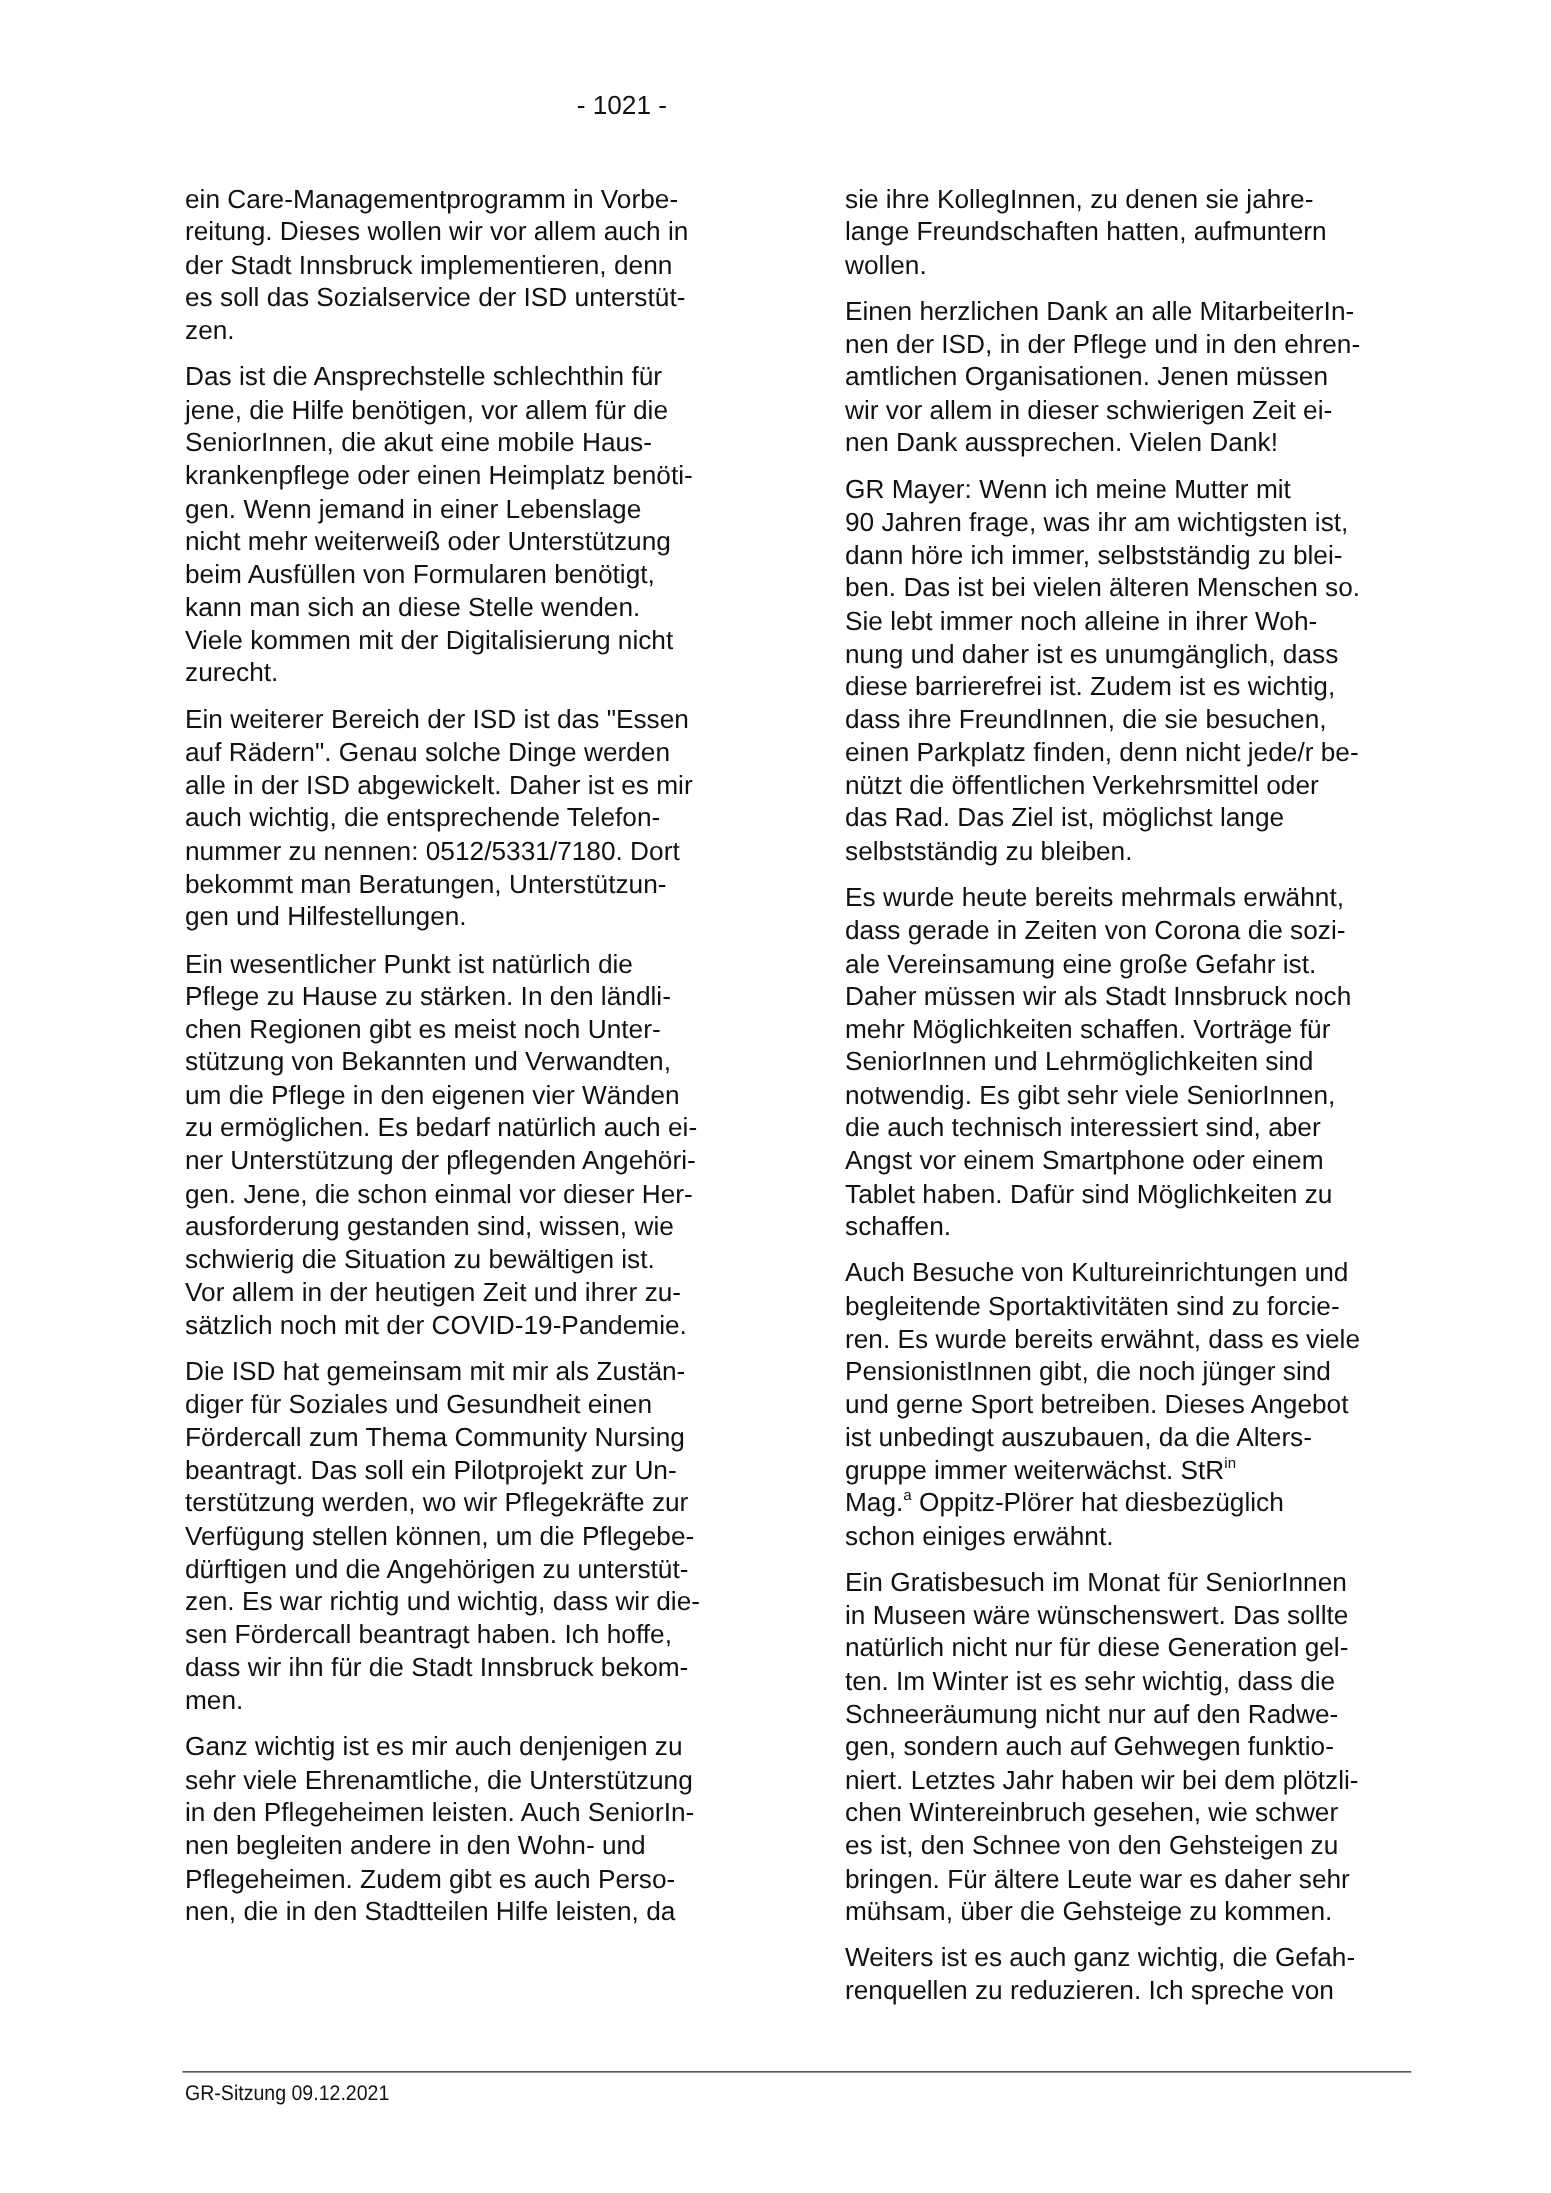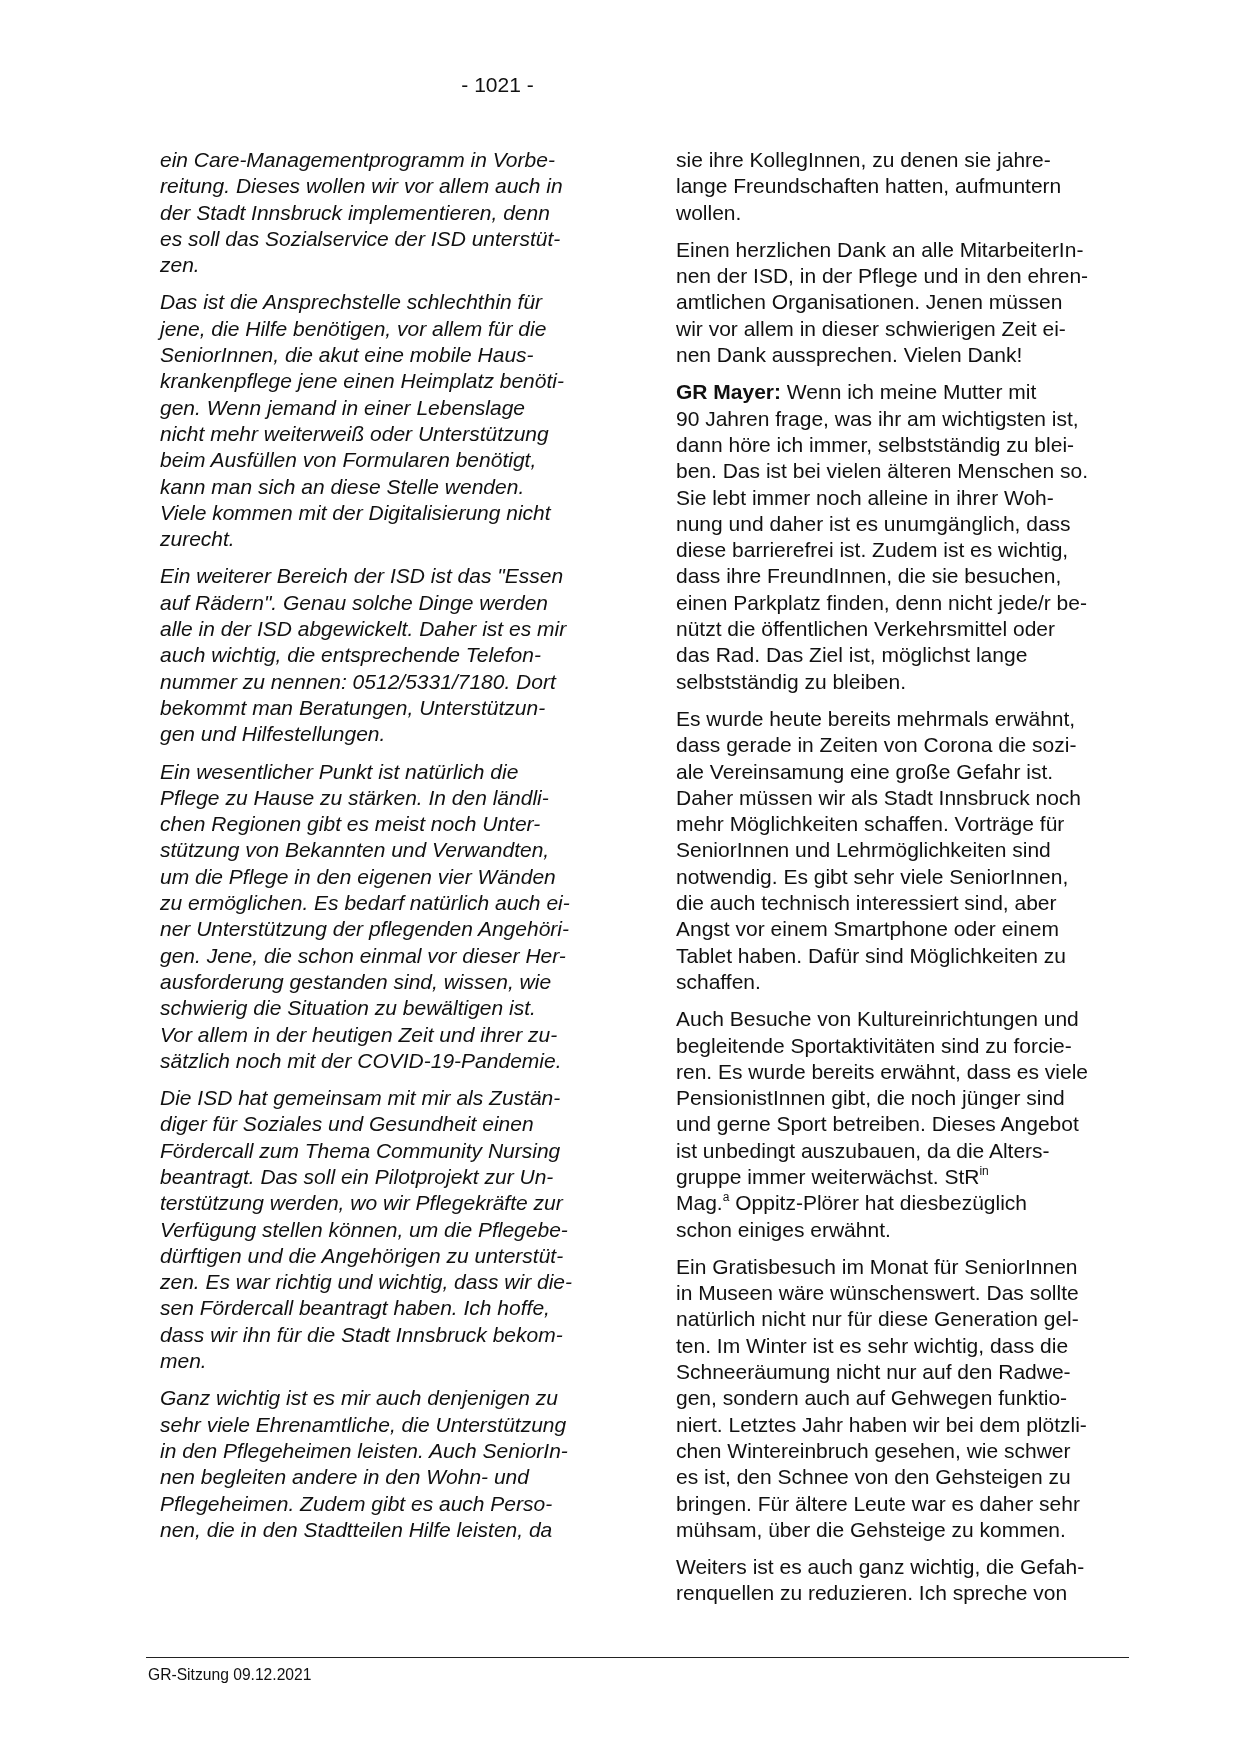--- a/index.html
+++ b/index.html
@@ -1,25 +1,25 @@
 <!DOCTYPE html>
 <html><head>
 <meta charset="utf-8">
 <style>
   html, body { margin: 0; padding: 0; background: #ffffff; }
   body { width: 1241px; height: 1754px; position: relative; overflow: hidden;
          font-family: "Liberation Sans", sans-serif; color: #111111; }
   .page-number { position: absolute; top: 72px; left: 0; width: 995px; text-align: center;
                  font-size: 21px; line-height: 26px; }
   .column { position: absolute; top: 147px; width: 466px; font-size: 21px; line-height: 26.3px; }
-  .col-left { left: 160px; font-style: italic; }
+  .col-left { left: 148px; }
   .col-right { left: 676px; }
   .para { margin: 0 0 11px 0; }
   .line { display: block; white-space: nowrap; }
-  .speaker { font-weight: bold; }
+  .speaker { font-weight: normal; }
   sup { font-size: 12px; line-height: 0; vertical-align: 9px; }
   .footer-rule { position: absolute; top: 1657px; left: 146px; width: 983px; height: 0;
                  border-top: 1.5px solid #222222; }
   .footer-text { position: absolute; top: 1664px; left: 148px; font-size: 17px; line-height: 22px;
                  transform: scaleX(0.92); transform-origin: left; }
 </style>
 </head>
 <body>
 
 <div class="page-number">- 1021 -</div>
@@ -29,21 +29,21 @@
     <span class="line">ein Care-Managementprogramm in Vorbe-</span>
     <span class="line">reitung. Dieses wollen wir vor allem auch in</span>
     <span class="line">der Stadt Innsbruck implementieren, denn</span>
     <span class="line">es soll das Sozialservice der ISD unterstüt-</span>
     <span class="line">zen.</span>
   </p>
   <p class="para">
     <span class="line">Das ist die Ansprechstelle schlechthin für</span>
     <span class="line">jene, die Hilfe benötigen, vor allem für die</span>
     <span class="line">SeniorInnen, die akut eine mobile Haus-</span>
-    <span class="line">krankenpflege jene einen Heimplatz benöti-</span>
+    <span class="line">krankenpflege oder einen Heimplatz benöti-</span>
     <span class="line">gen. Wenn jemand in einer Lebenslage</span>
     <span class="line">nicht mehr weiterweiß oder Unterstützung</span>
     <span class="line">beim Ausfüllen von Formularen benötigt,</span>
     <span class="line">kann man sich an diese Stelle wenden.</span>
     <span class="line">Viele kommen mit der Digitalisierung nicht</span>
     <span class="line">zurecht.</span>
   </p>
   <p class="para">
     <span class="line">Ein weiterer Bereich der ISD ist das "Essen</span>
     <span class="line">auf Rädern". Genau solche Dinge werden</span>

